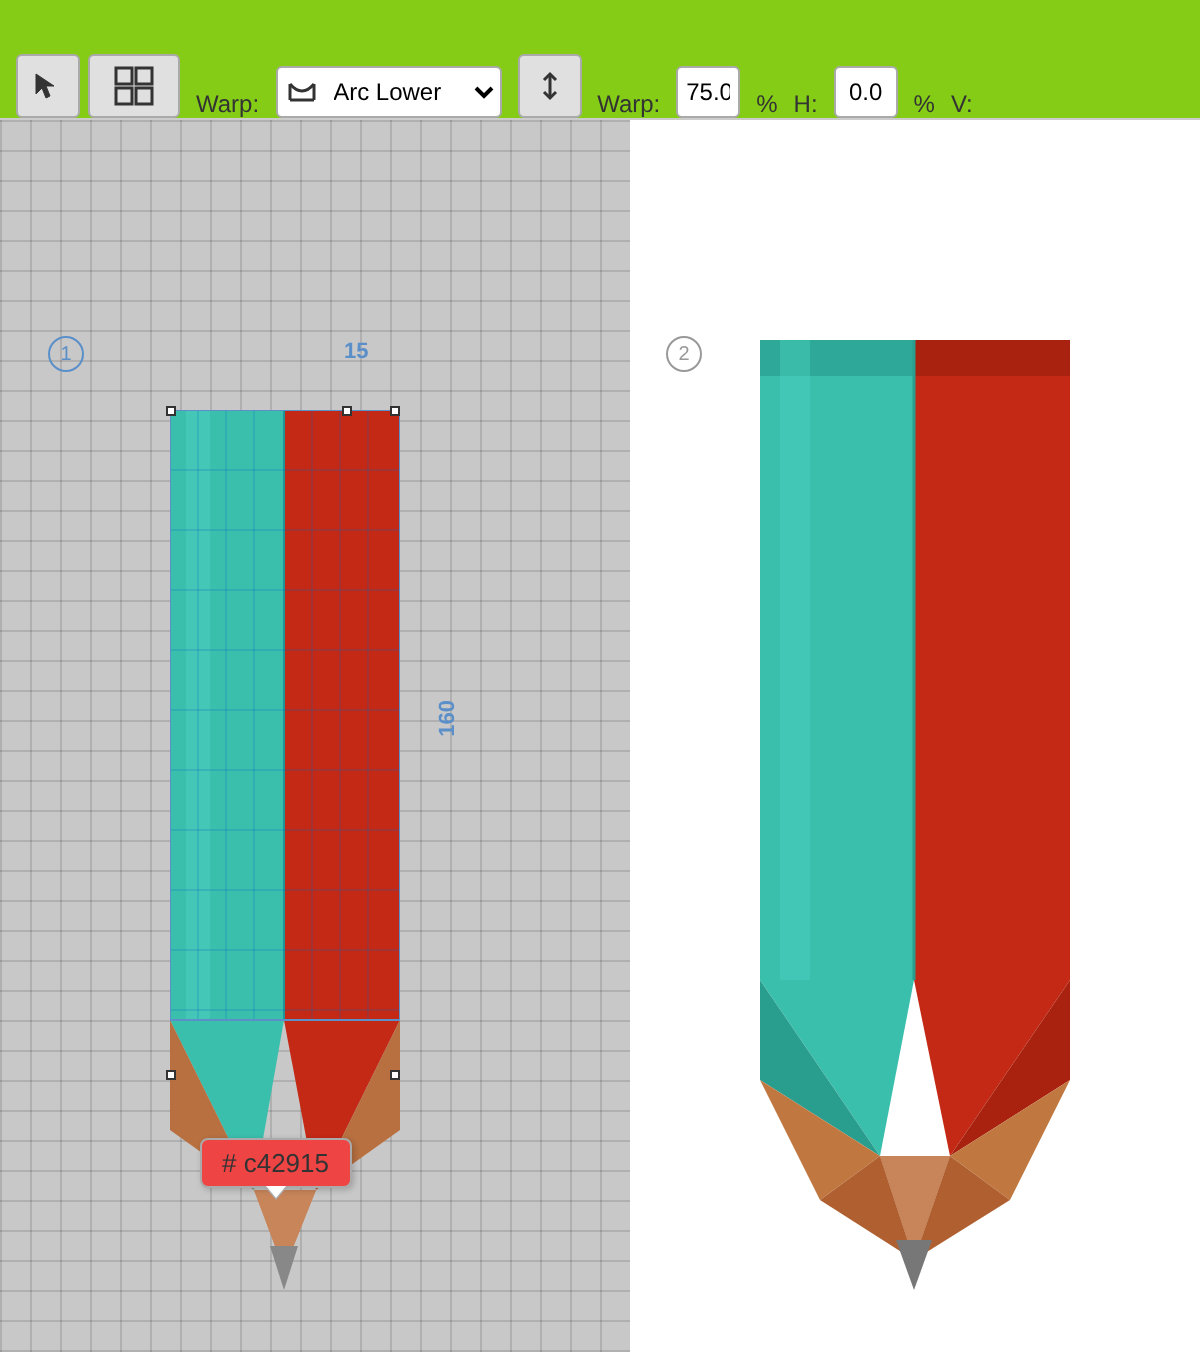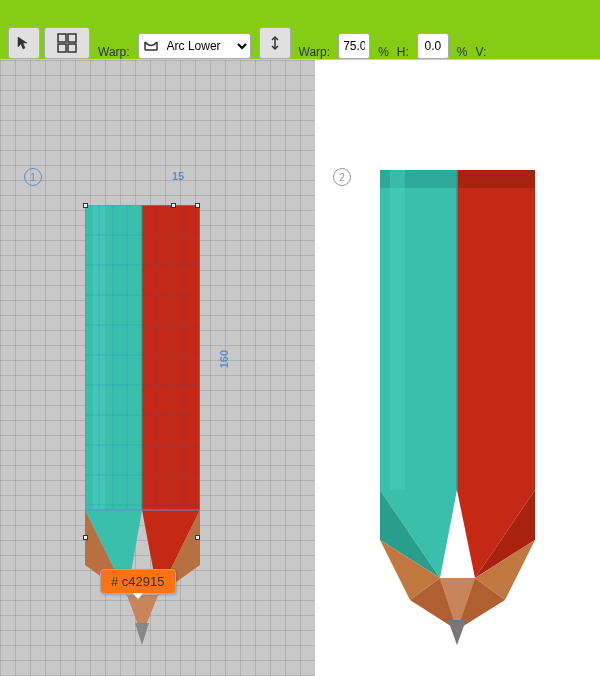--- a/index.html
+++ b/index.html
@@ -140,21 +140,21 @@
       display: flex; align-items: center; justify-content: center;
       color: #999;
       font-size: 10px;
     }
 
     
     .color-tooltip {
       position: absolute;
       bottom: 82px;
       left: 100px;
-      background: #f97316;
+      background: #ef4444;
       border: 1px solid #aaa;
       border-radius: 4px;
       padding: 4px 10px;
       font-size: 13px;
       color: #333;
       z-index: 10;
       box-shadow: 1px 1px 3px rgba(0,0,0,0.2);
     }
     .color-tooltip::after {
       content: '';

